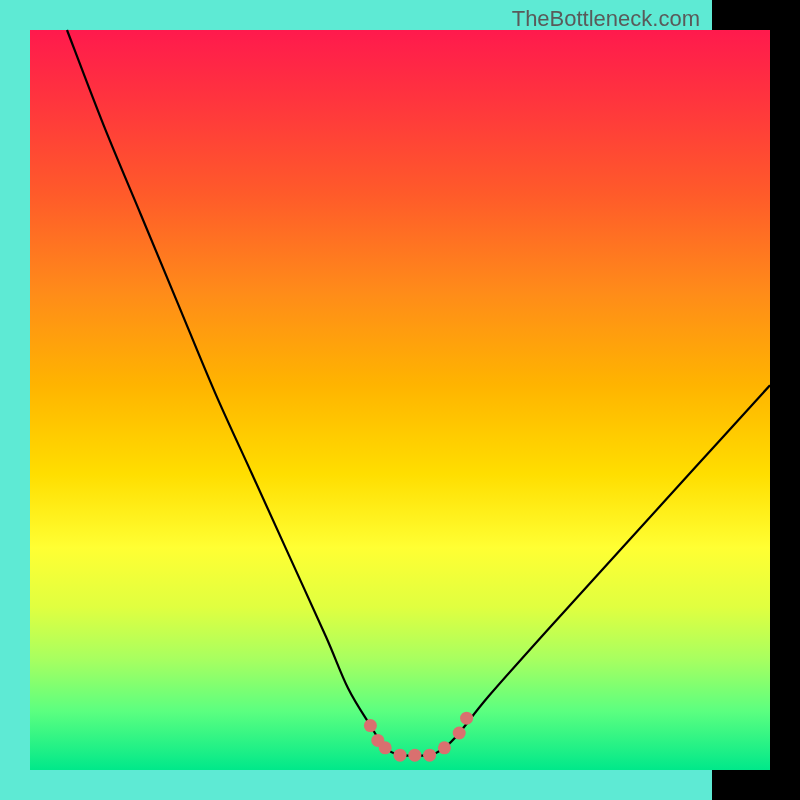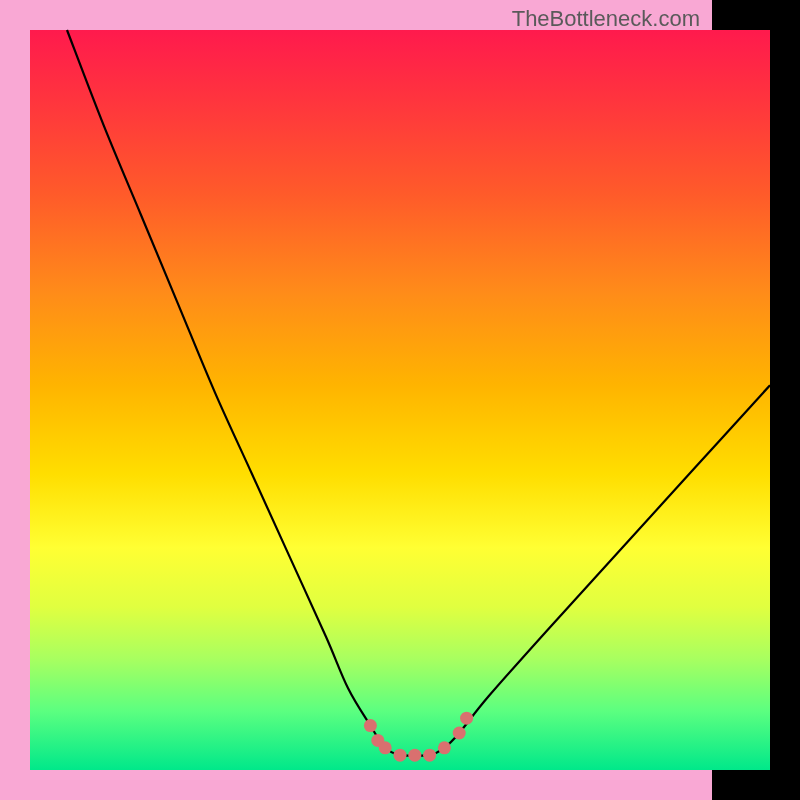--- a/index.html
+++ b/index.html
@@ -8,21 +8,21 @@
     width: 800px;
     height: 800px;
     background: #000;
     overflow: hidden;
   }
   .frame {
     position: absolute;
     left: 0; top: 0;
     width: 712px;
     height: 800px;
-    background: #f9a8d4;
+    background: #5eead4;
   }
   .plot {
     position: absolute;
     left: 30px;
     top: 30px;
     width: 740px;
     height: 740px;
     
     background: linear-gradient(
       to bottom,

